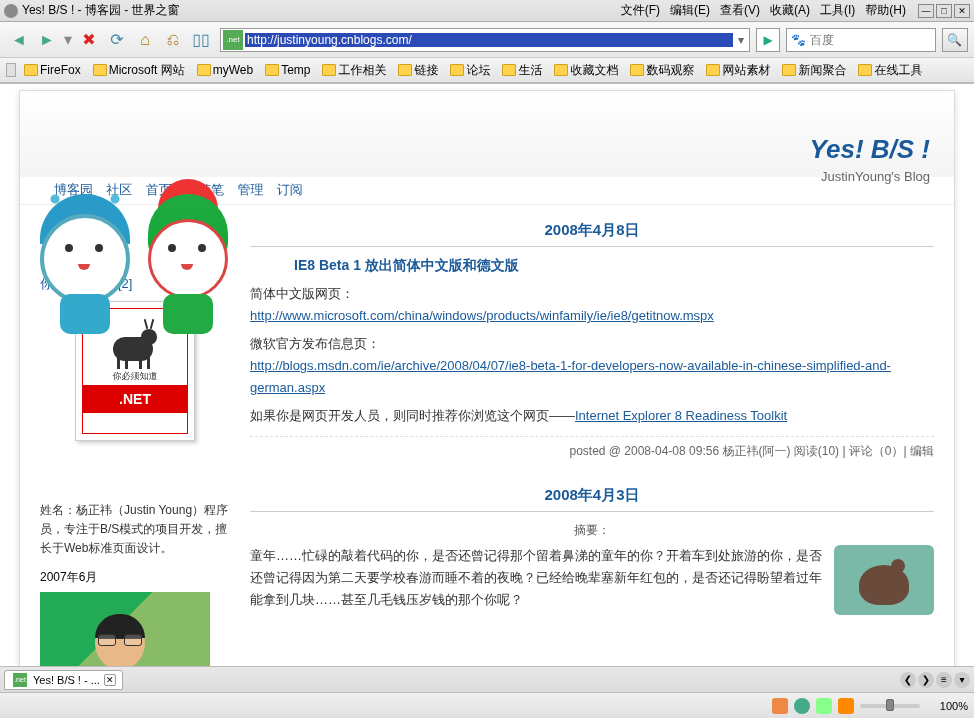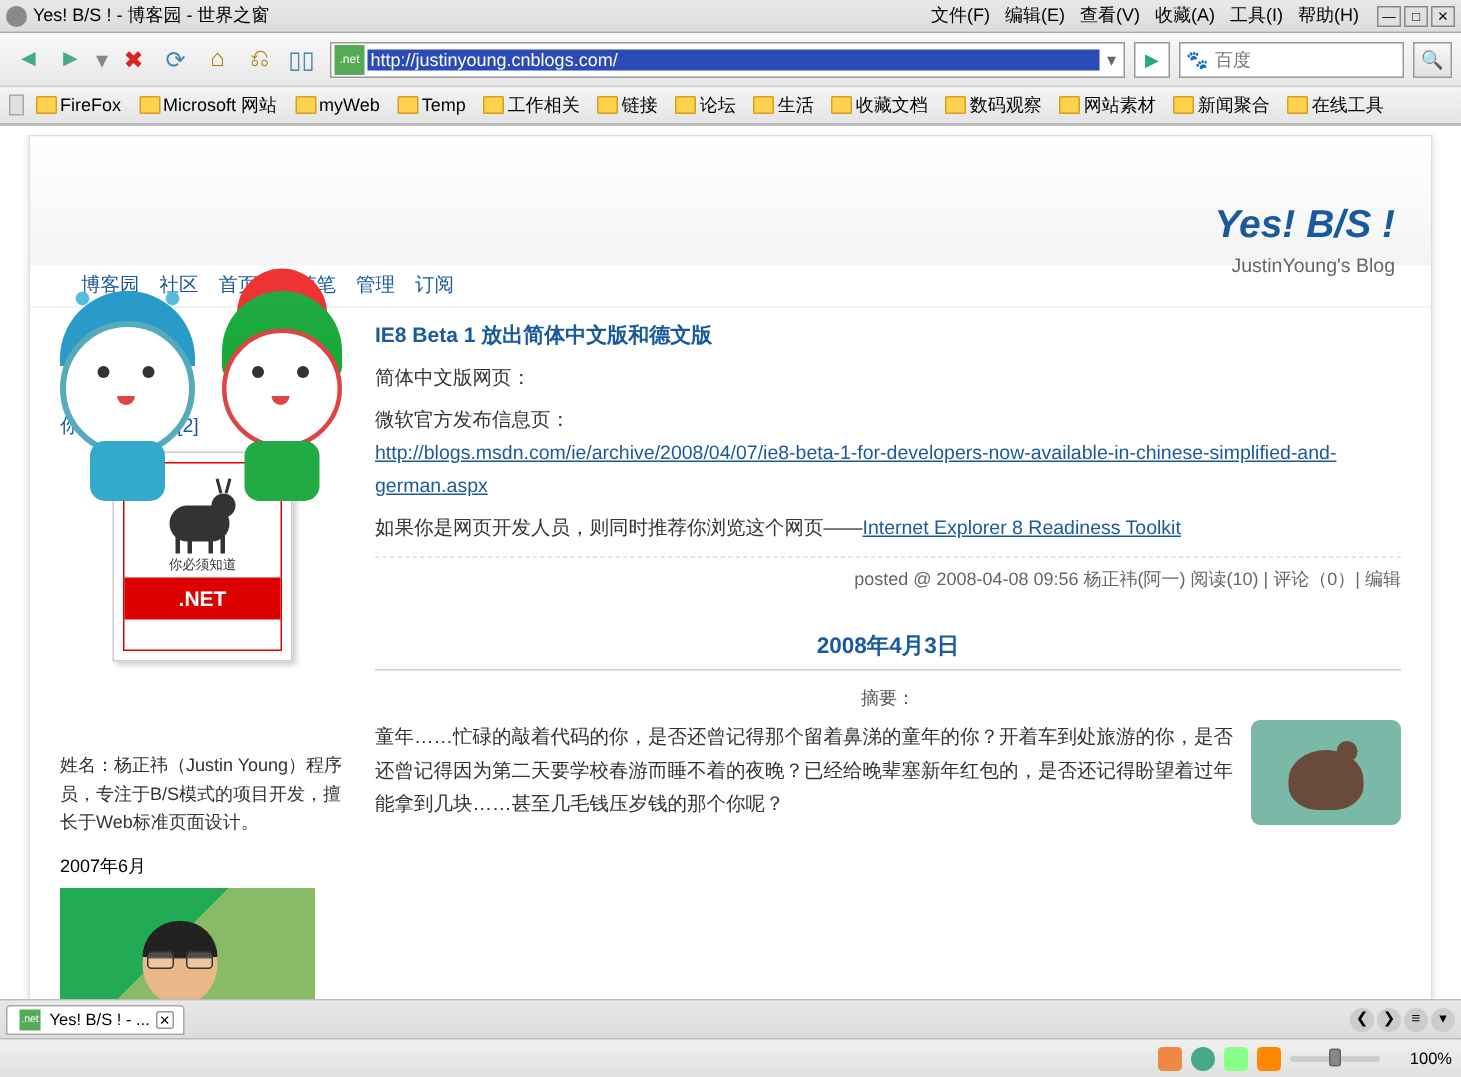--- a/index.html
+++ b/index.html
@@ -88,21 +88,21 @@
 .photo-person { position: absolute; bottom: 0; left: 40px; width: 80px; height: 90px; }
 .photo-head { width: 50px; height: 54px; background: #e8b888; border-radius: 50%; position: absolute; top: 4px; left: 15px; }
 .photo-hair { width: 50px; height: 24px; background: #222; border-radius: 25px 25px 0 0; position: absolute; top: 2px; left: 15px; }
 .photo-glasses { width: 44px; height: 10px; position: absolute; top: 26px; left: 18px; border-top: 1px solid #333; }
 .photo-glasses::before, .photo-glasses::after { content: ''; width: 16px; height: 10px; border: 1px solid #333; border-radius: 3px; position: absolute; top: -5px; background: rgba(255,255,255,0.2); }
 .photo-glasses::before { left: 0; } .photo-glasses::after { right: 0; }
 .photo-body { width: 70px; height: 40px; background: #e8e0d0; position: absolute; top: 54px; left: 5px; border-radius: 20px 20px 0 0; }
 
 .post-date { text-align: center; font-size: 15px; font-weight: bold; color: #1a5a9a; padding: 6px 0; border-bottom: 1px solid #ccc; margin-bottom: 10px; }
 .post-title { font-size: 14px; font-weight: bold; margin-bottom: 8px; }
-.post-title a { color: #1a5a9a; text-decoration: none; }
+.post-title a { color: #1a5a9a; text-decoration: none; margin-left: 44px; }
 .post-body { font-size: 13px; color: #333; line-height: 1.7; margin-bottom: 6px; }
 .post-body a { color: #1a5a9a; text-decoration: underline; }
 .post-foot { font-size: 12px; color: #666; text-align: right; padding: 6px 0 20px; border-top: 1px dashed #ddd; margin-top: 8px; }
 .post-summary-label { text-align: center; font-size: 12px; color: #555; margin-bottom: 6px; }
 .post2-img { float: right; width: 100px; height: 70px; background: #7ab8a8; border-radius: 6px; margin-left: 8px; position: relative; }
 .bird { position: absolute; bottom: 10px; left: 25px; width: 50px; height: 40px; background: #6a4a3a; border-radius: 50% 50% 40% 40%; }
 .bird::after { content: ''; position: absolute; width: 14px; height: 14px; background: #6a4a3a; border-radius: 50%; top: -6px; right: 4px; }
 
 
 .tabbar { position: absolute; bottom: 26px; left: 0; right: 0; height: 26px; background: linear-gradient(to bottom, #e8e8e8, #dcdcdc); border-top: 1px solid #bbb; display: flex; align-items: center; padding: 0 4px; }
@@ -269,23 +269,25 @@
           <div class="photo-person">
             <div class="photo-body"></div>
               <div class="photo-head"></div>
               <div class="photo-hair"></div>
               <div class="photo-glasses"></div>
           </div>
         </div>
       </div>
 
       <div class="blog-main">
+        <div class="post-date">2008年4月8日</div>
         <div class="post-title"><a href="#">IE8 Beta 1 放出简体中文版和德文版</a></div>
         <div class="post-body">
           <span>简体中文版网页：</span><br>
+          <a href="#">http://www.microsoft.com/china/windows/products/winfamily/ie/ie8/getitnow.mspx</a>
         </div>
         <div class="post-body">
           <span>微软官方发布信息页：</span><br>
           <a href="#">http://blogs.msdn.com/ie/archive/2008/04/07/ie8-beta-1-for-developers-now-available-in-chinese-simplified-and-german.aspx</a>
         </div>
         <div class="post-body">
           <span>如果你是网页开发人员，则同时推荐你浏览这个网页——</span><a href="#">Internet Explorer 8 Readiness Toolkit</a>
         </div>
         <div class="post-foot">posted @ 2008-04-08 09:56 杨正祎(阿一) 阅读(10) | 评论（0）| 编辑</div>
 

